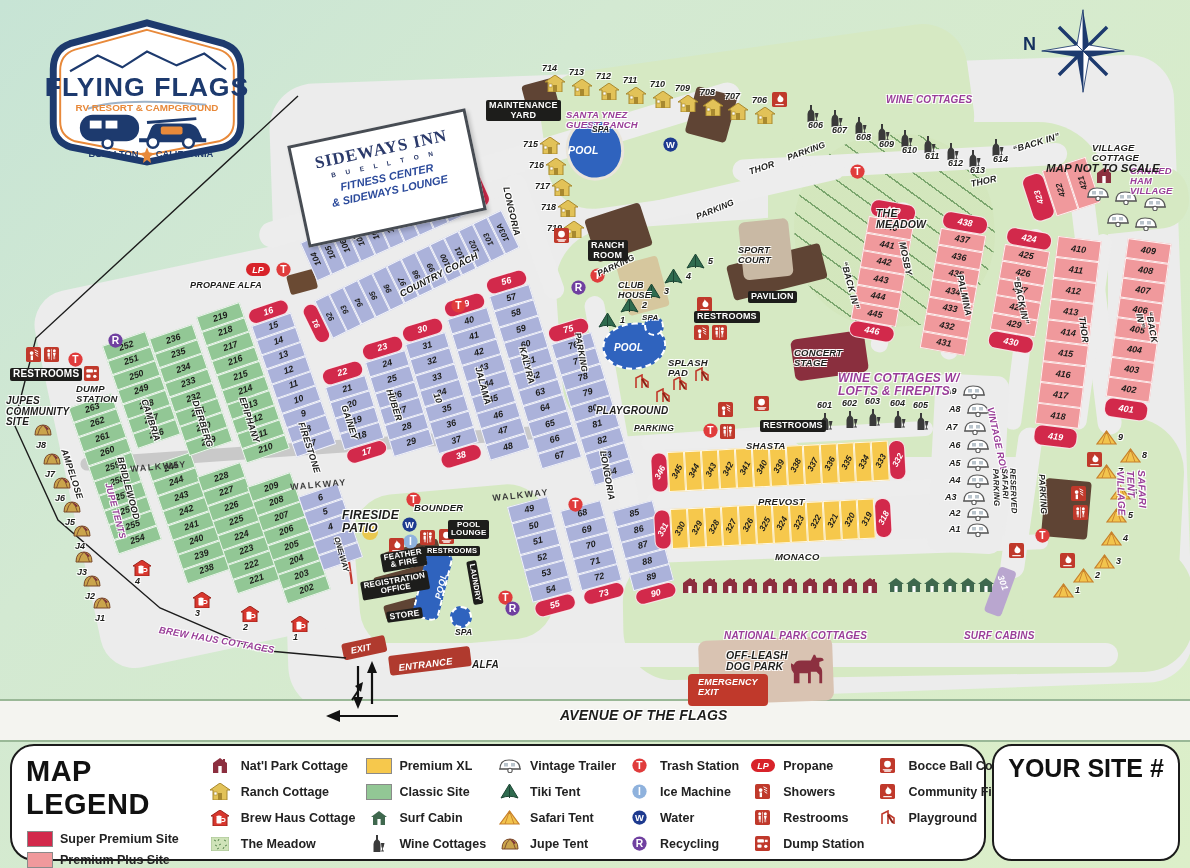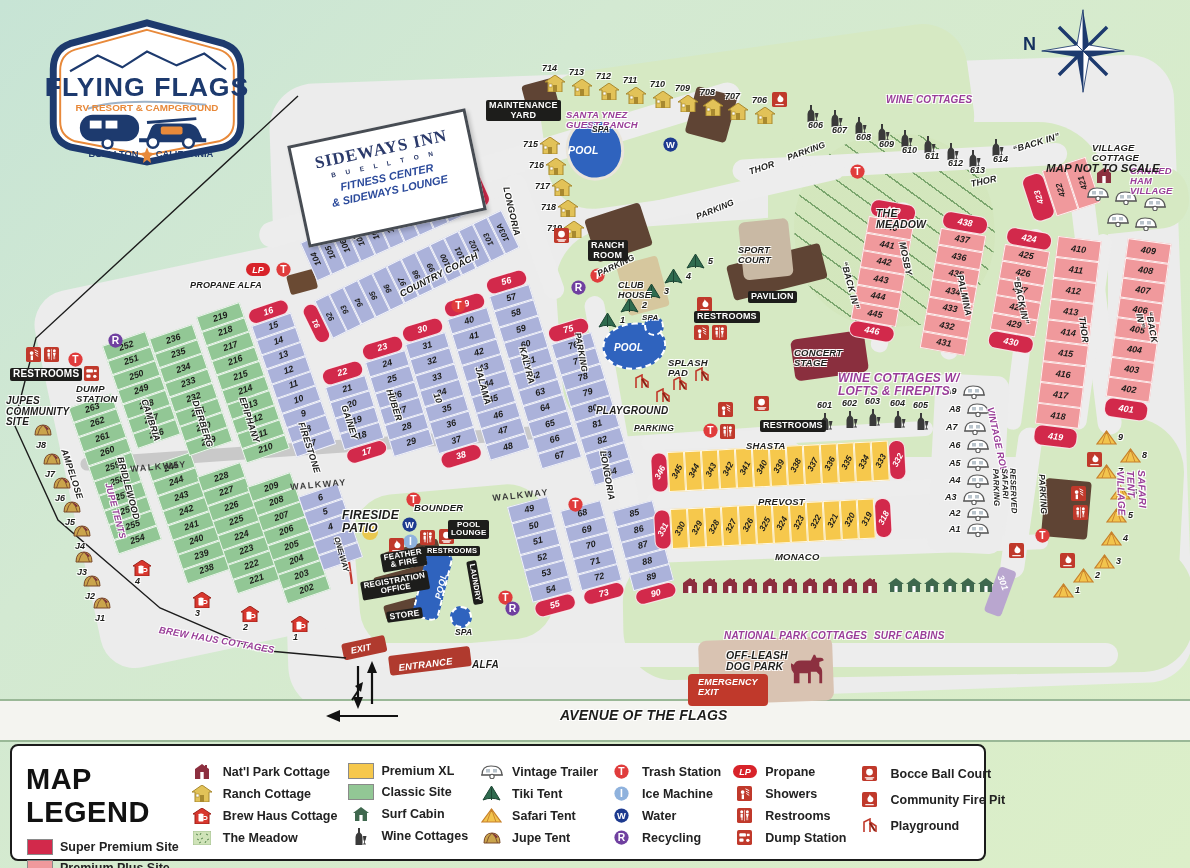--- a/index.html
+++ b/index.html
@@ -37,21 +37,21 @@
   .sign{position:absolute;left:296px;top:126px;width:182px;height:104px;background:#fff;
     border:3px solid #474c53;transform:rotate(-12deg);z-index:6;text-align:center;padding-top:10px;box-shadow:2px 3px 4px rgba(0,0,0,.2)}
   .sign .s1{font-family:"Liberation Serif",serif;font-weight:700;font-size:17px;letter-spacing:1px;color:#2b3a6b}
   .sign .s2{font-size:6.5px;letter-spacing:4px;color:#2b3a6b;font-weight:700;margin:1px 0 4px}
   .sign .s3{font-size:11px;font-weight:700;font-style:italic;color:#2b4a9b;line-height:1.25}
   .compass{position:absolute;left:1040px;top:6px;z-index:6}
   .compass .note{position:absolute;left:6px;top:156px;width:160px;font-style:italic;font-weight:700;font-size:11.5px;color:#1d1d1b;white-space:nowrap}
   .compass .nlet{position:absolute;left:-17px;top:28px;font-size:18px;font-weight:800;color:#14305e}
   
   .legend{position:absolute;left:10px;top:744px;width:976px;height:117px;background:#fff;border:2.5px solid #1b1b1b;
-    border-radius:8px;z-index:6;padding:13px 14px;display:flex;gap:10px}
+    border-radius:24px;z-index:6;padding:5px 14px;display:flex;gap:28px}
   .legend h1{margin:0 0 2px;font-size:29px;font-weight:900;letter-spacing:.5px;color:#111}
   .lcol{display:flex;flex-direction:column;gap:5px;padding-top:4px}
   .lrow{display:flex;align-items:center;gap:7px;height:21px}
   .lrow .lt{font-size:12.5px;font-weight:700;color:#222;white-space:nowrap}
   .licon{width:27px;display:flex;justify-content:center;align-items:center;flex:0 0 auto}
   .yoursite{position:absolute;left:992px;top:744px;width:188px;height:117px;background:#fff;border:2.5px solid #1b1b1b;
     border-radius:20px;z-index:6;text-align:center;padding-top:8px;font-size:25px;font-weight:900;color:#111}
 </style>
 </head>
 <body>
@@ -1592,21 +1592,21 @@
 HOUSE</div>
       <div class="lbl" style="left: 668px; top: 358px; font-size: 9.5px;">SPLASH
 PAD</div>
       <div class="lbl" style="left: 596px; top: 406px; font-size: 10px;">PLAYGROUND</div>
       <div class="lbl" style="left: 642px; top: 314px; font-size: 8px;">SPA</div>
       <div class="lbl wh" style="left: 614px; top: 343px; font-size: 10px;">POOL</div>
       <div class="lbl" style="left: 746px; top: 441px; font-size: 9.5px;">SHASTA</div>
       <div class="lbl" style="left: 758px; top: 497px; font-size: 9.5px;">PREVOST</div>
       <div class="lbl" style="left: 775px; top: 552px; font-size: 9.5px;">MONACO</div>
       <div class="lbl pu" style="left: 724px; top: 631px; font-size: 10px;">NATIONAL PARK COTTAGES</div>
-      <div class="lbl pu" style="left: 874px; top: 631px; font-size: 10px;">SURF CABINS</div>
+      <div class="lbl pu" style="left: 964px; top: 631px; font-size: 10px;">SURF CABINS</div>
       <div class="lbl" style="left: 726px; top: 650px; font-size: 10.5px;">OFF-LEASH
 DOG PARK</div>
       <div class="lbl wh" style="left: 698px; top: 678px; font-size: 9px;">EMERGENCY
 EXIT</div>
       <div class="lbl" style="left: 560px; top: 708px; font-size: 14px;">AVENUE OF THE FLAGS</div>
       <div class="lbl" style="left: 472px; top: 660px; font-size: 10px;">ALFA</div>
       <div class="lbl wh" style="left: 350px; top: 647px; font-size: 9px; transform: rotate(-12deg);">EXIT</div>
       <div class="lbl wh" style="left: 398px; top: 663px; font-size: 9.5px; transform: rotate(-7deg);">ENTRANCE</div>
       <div class="lbl" style="left: 340px; top: 536px; font-size: 7.5px; transform: rotate(74deg);">ONE WAY</div>
       <div class="lbl wk" style="left: 130px; top: 465px; font-size: 9px; transform: rotate(-5deg);">WALKWAY</div>
@@ -1962,14 +1962,17 @@
                   <path d="M2 14V4l6-3v13M8 4l6 4v6" stroke="#c0392b" stroke-width="1.6" fill="none"></path>
                   <path d="M8 5l5 8" stroke="#8c1f14" stroke-width="2"></path>
                 </svg></span>
             </span>
             <span class="lt">Playground</span>
           </div>
         </div>
       </div>
   </div>
 
+  <div class="yoursite">
+    <span>YOUR SITE #</span>
+  </div>
 
 </div>
 
 </body></html>

